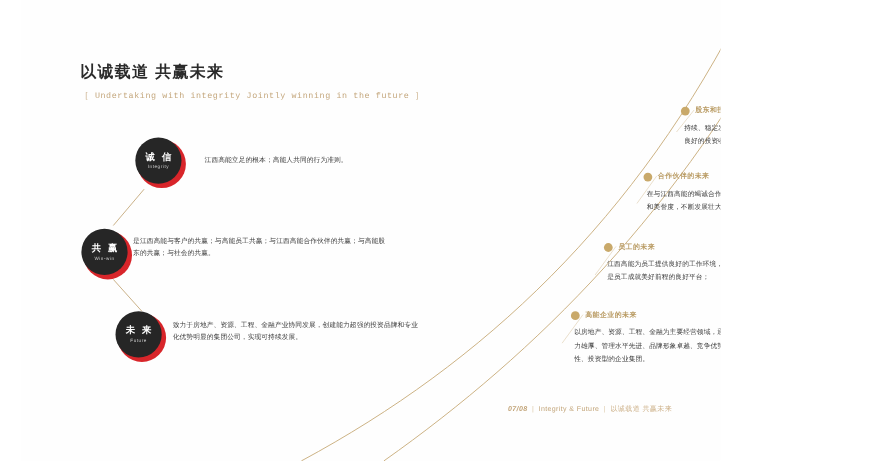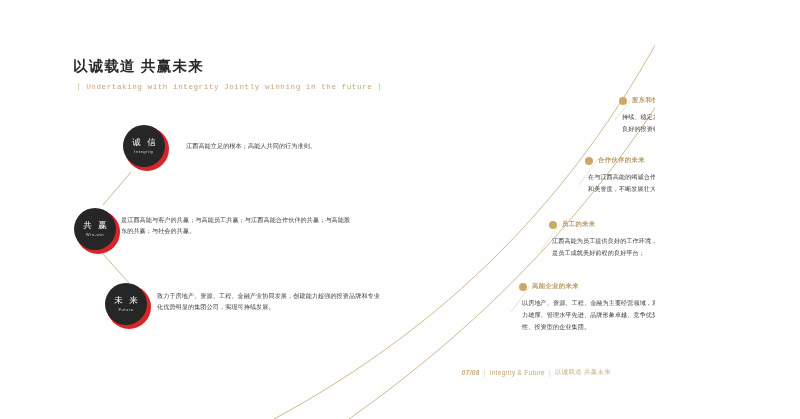--- a/index.html
+++ b/index.html
@@ -76,21 +76,21 @@
     background: #262626;
     display: flex;
     flex-direction: column;
     align-items: center;
     justify-content: center;
     color: #ffffff;
   }
   .node .cn {
     font-size: 8.5px;
     letter-spacing: 2px;
-    font-weight: normal;
+    font-weight: bold;
     line-height: 1.1;
     text-indent: 2px;
   }
   .node .en {
     font-size: 4.2px;
     color: #cfcfcf;
     letter-spacing: 0.5px;
     margin-top: 2px;
     text-transform: none;
   }

